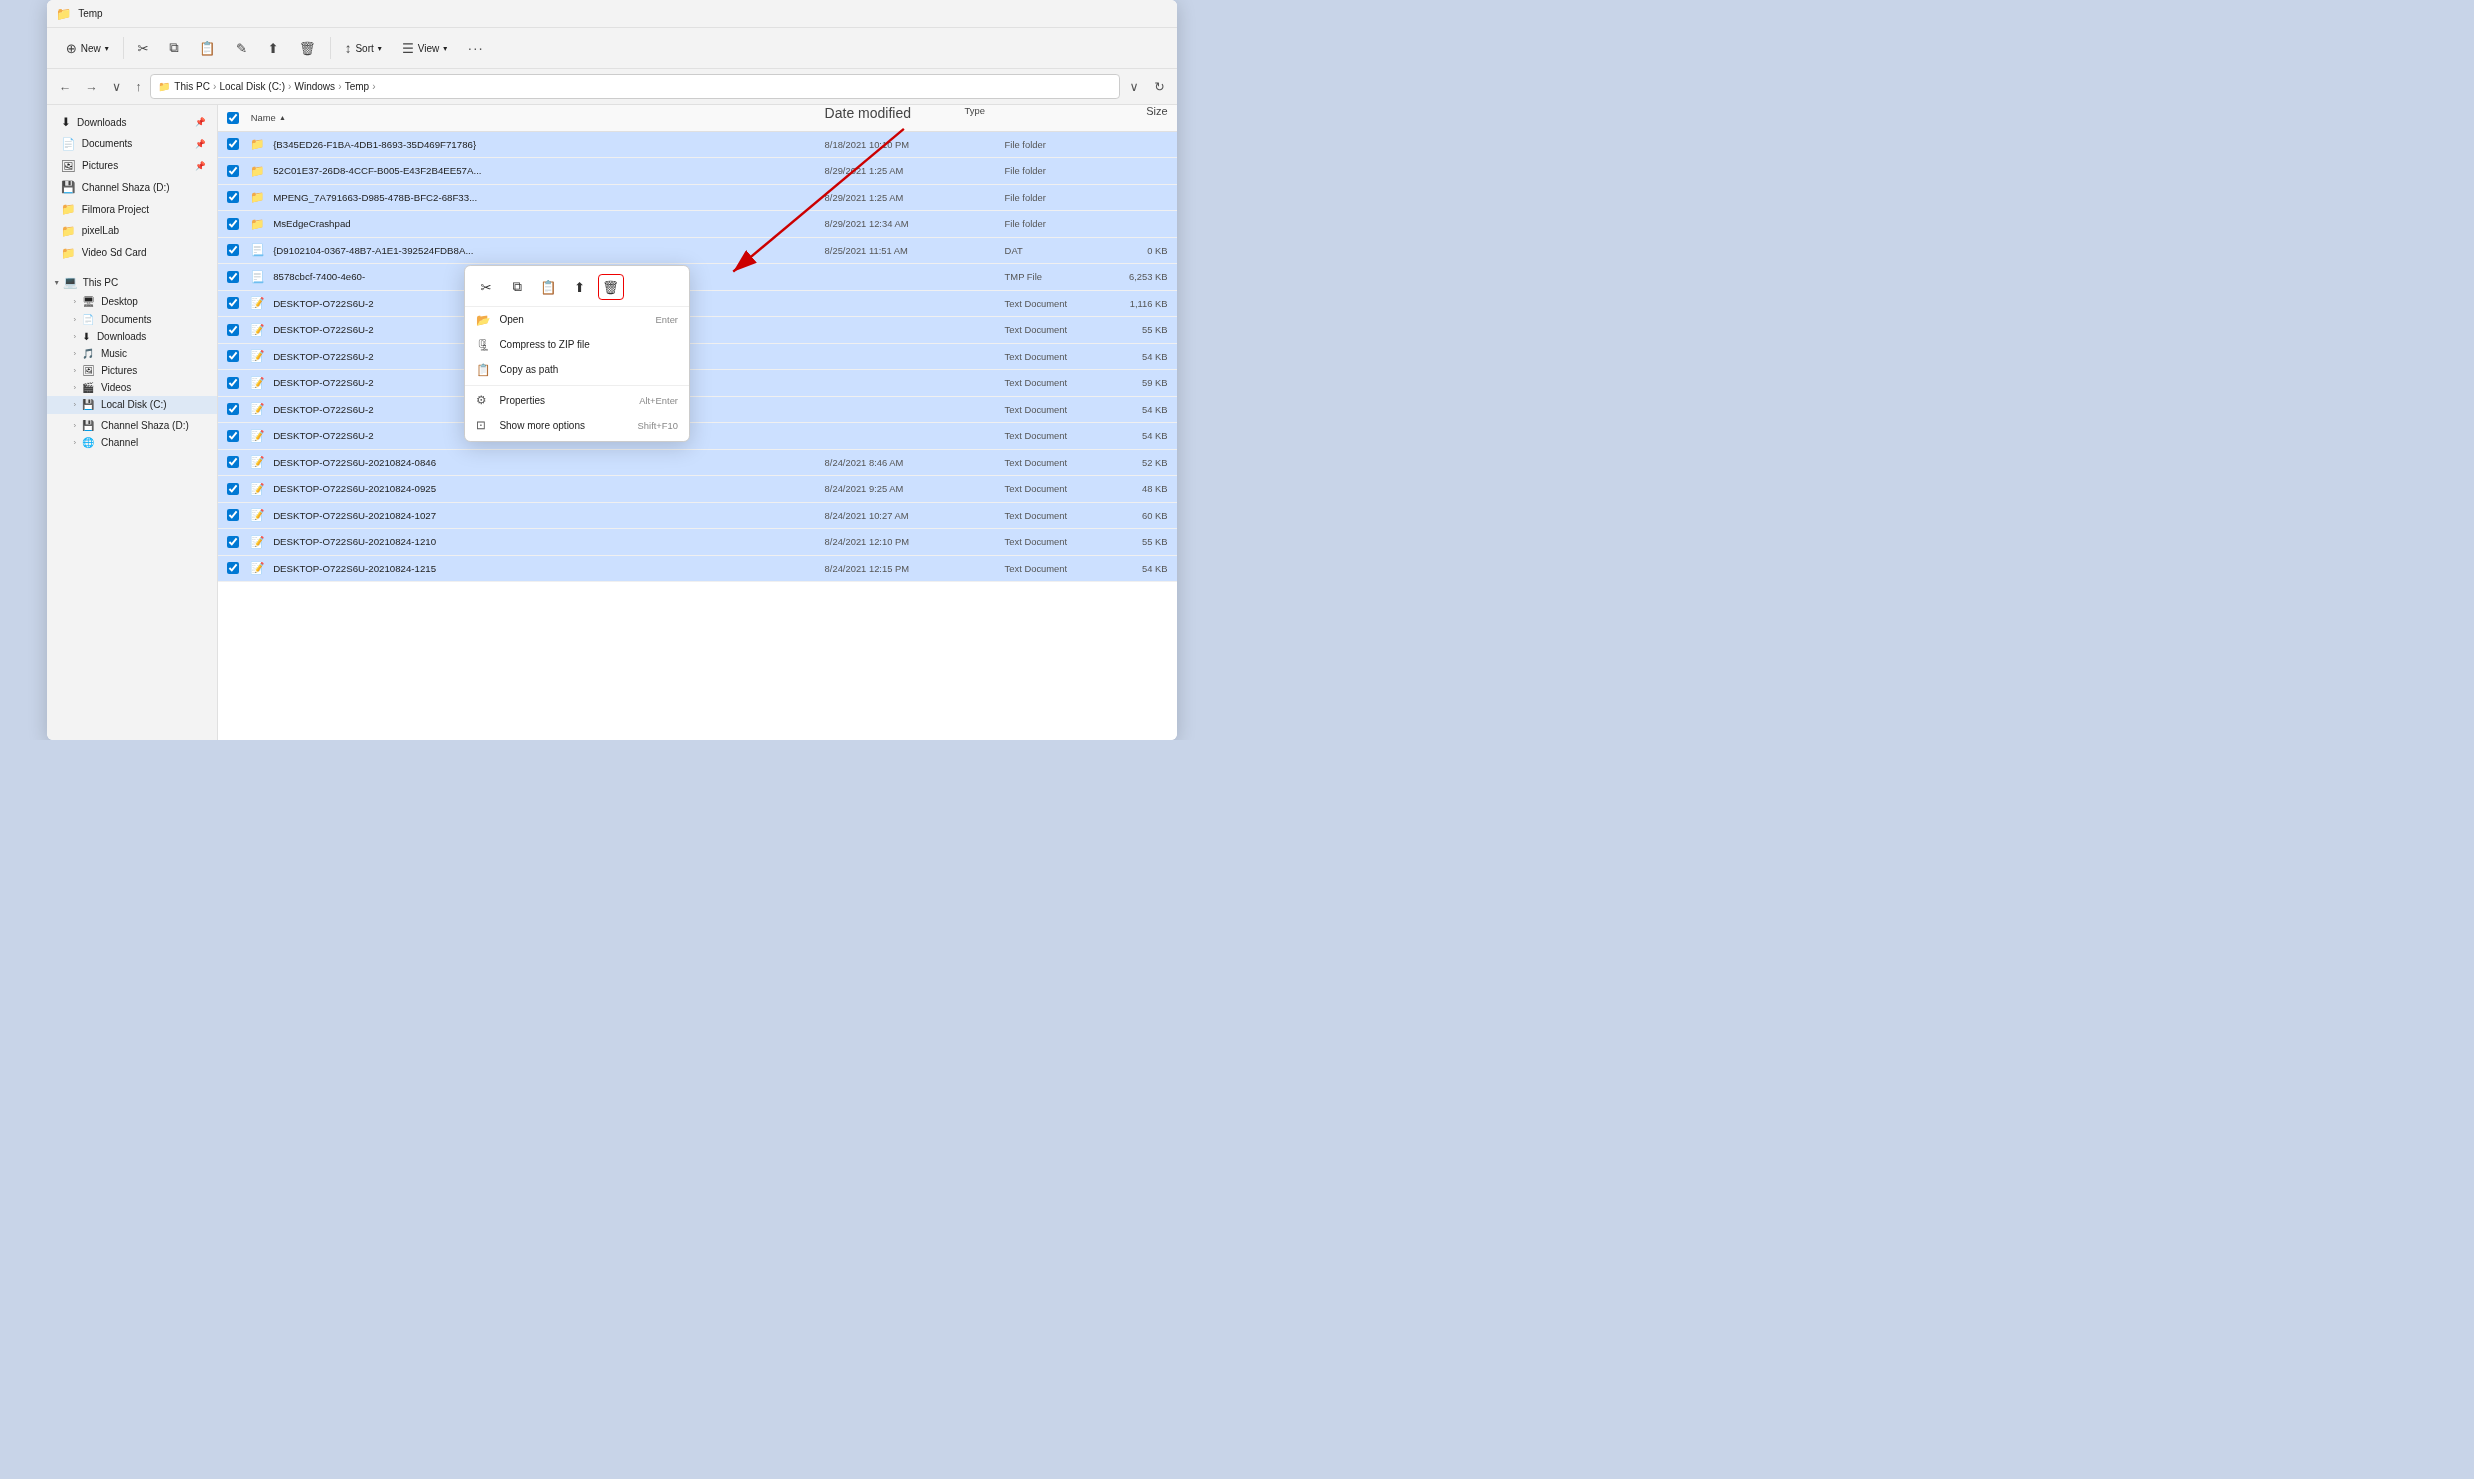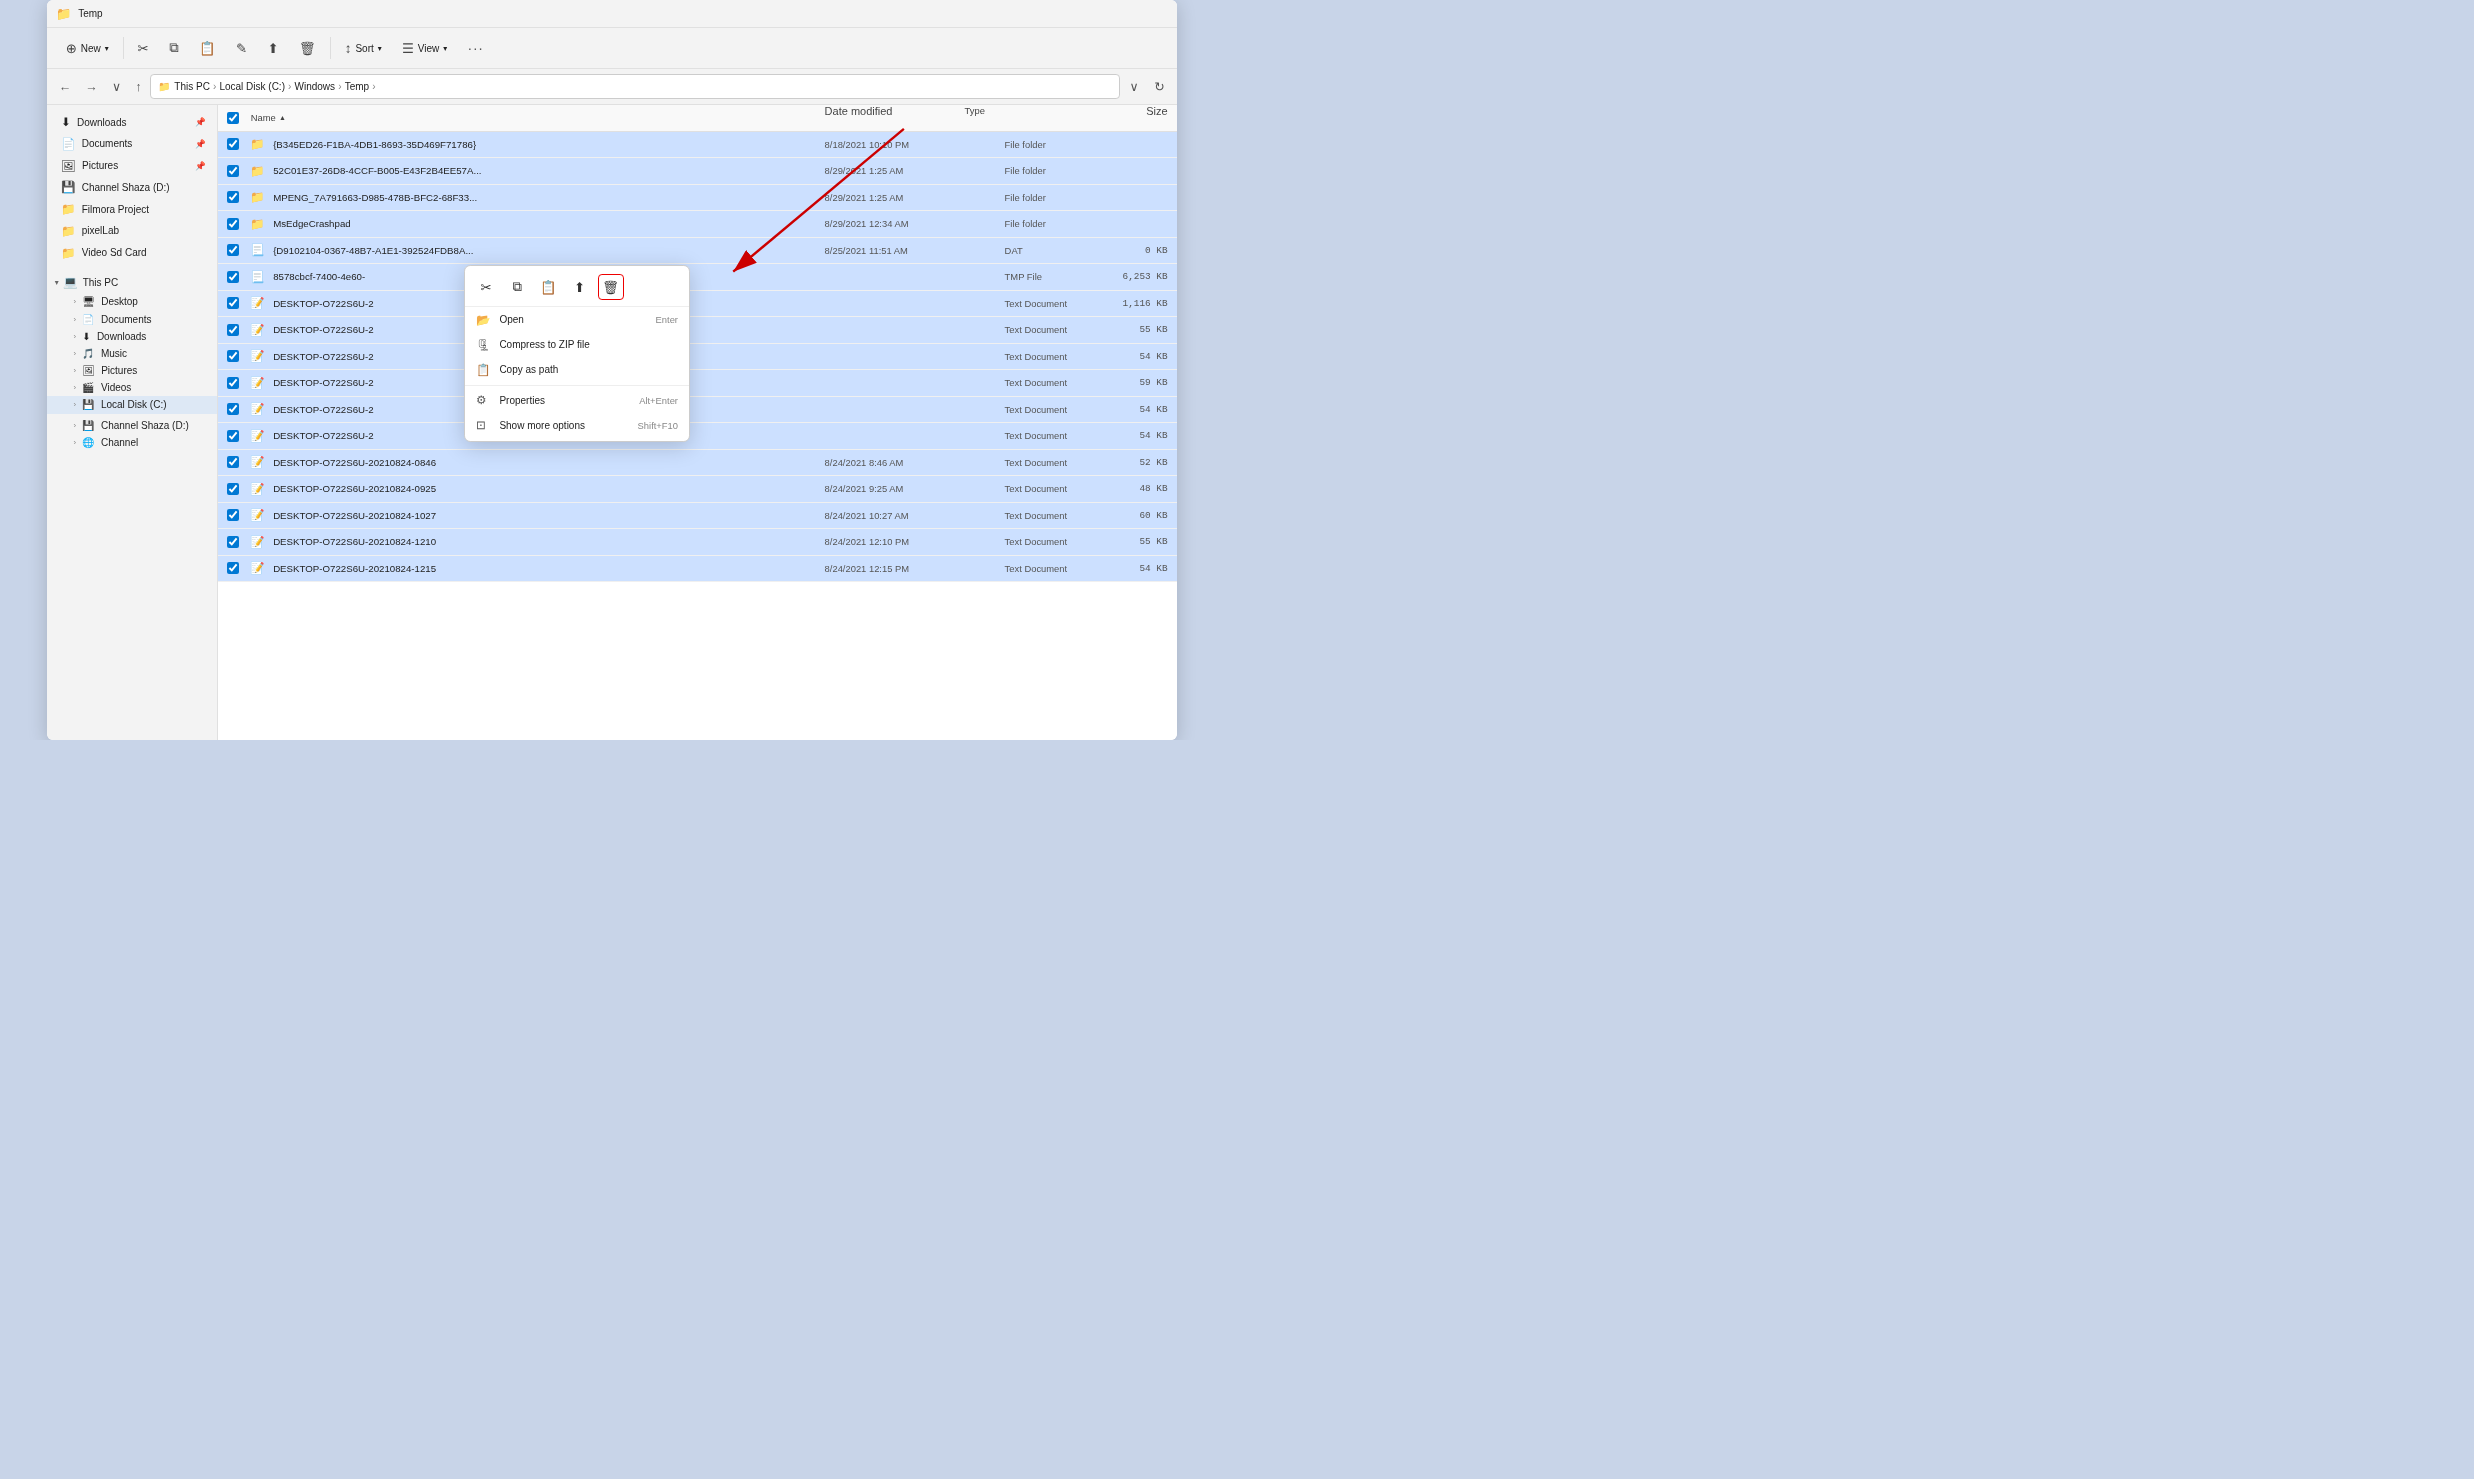--- a/index.html
+++ b/index.html
@@ -148,37 +148,37 @@
     }
     .file-list-header {
       display: flex;
       background: #f9f9f9;
       border-bottom: 0.8px solid #e0e0e0;
       padding: 0 9.4px;
       height: 26.5px;
     }
     .file-col-check { width: 23.4px; display: flex; align-items: center; }
     .file-col-name { flex: 2; font-size: 9.4px; color: #444; display: flex; align-items: center; gap: 3.1px; }
-    .file-col-date { width: 140px; font-size: 11px; color: #444; }
+    .file-col-date { width: 140px; font-size: 14px; color: #444; }
     .file-col-type { width: 125px; font-size: 9.4px; color: #444; }
     .file-col-size { width: 78px; font-size: 11px; color: #444; text-align: right; }
     .file-list { flex: 1; overflow-y: auto; }
     .file-row {
       display: flex;
       align-items: center;
       padding: 0 9.4px;
       height: 26.5px;
       border-bottom: 0.8px solid #f0f0f0;
     }
     .file-row.selected { background: #cce0ff; }
     .file-row .file-icon { font-size: 11.7px; margin-right: 4.7px; }
     .file-row-name { font-size: 9.7px; color: #222; overflow: hidden; text-overflow: ellipsis; white-space: nowrap; }
     .file-row-date { width: 140px; font-size: 9.4px; color: #555; }
     .file-row-type { width: 125px; font-size: 9.4px; color: #555; padding-left: 40px; }
-    .file-row-size { width: 78px; font-size: 9.4px; color: #555; text-align: right; font-family: Liberation Mono, monospace; }
+    .file-row-size { width: 78px; font-size: 9.4px; color: #555; text-align: right; }
     
     .cb { width: 11.7px; height: 11.7px; accent-color: #0078d4; cursor: pointer; }
     
     .status-bar {
       height: 22px;
       background: #f3f3f3;
       border-top: 0.8px solid #e0e0e0;
       display: flex;
       align-items: center;
       padding: 0 12.5px;

